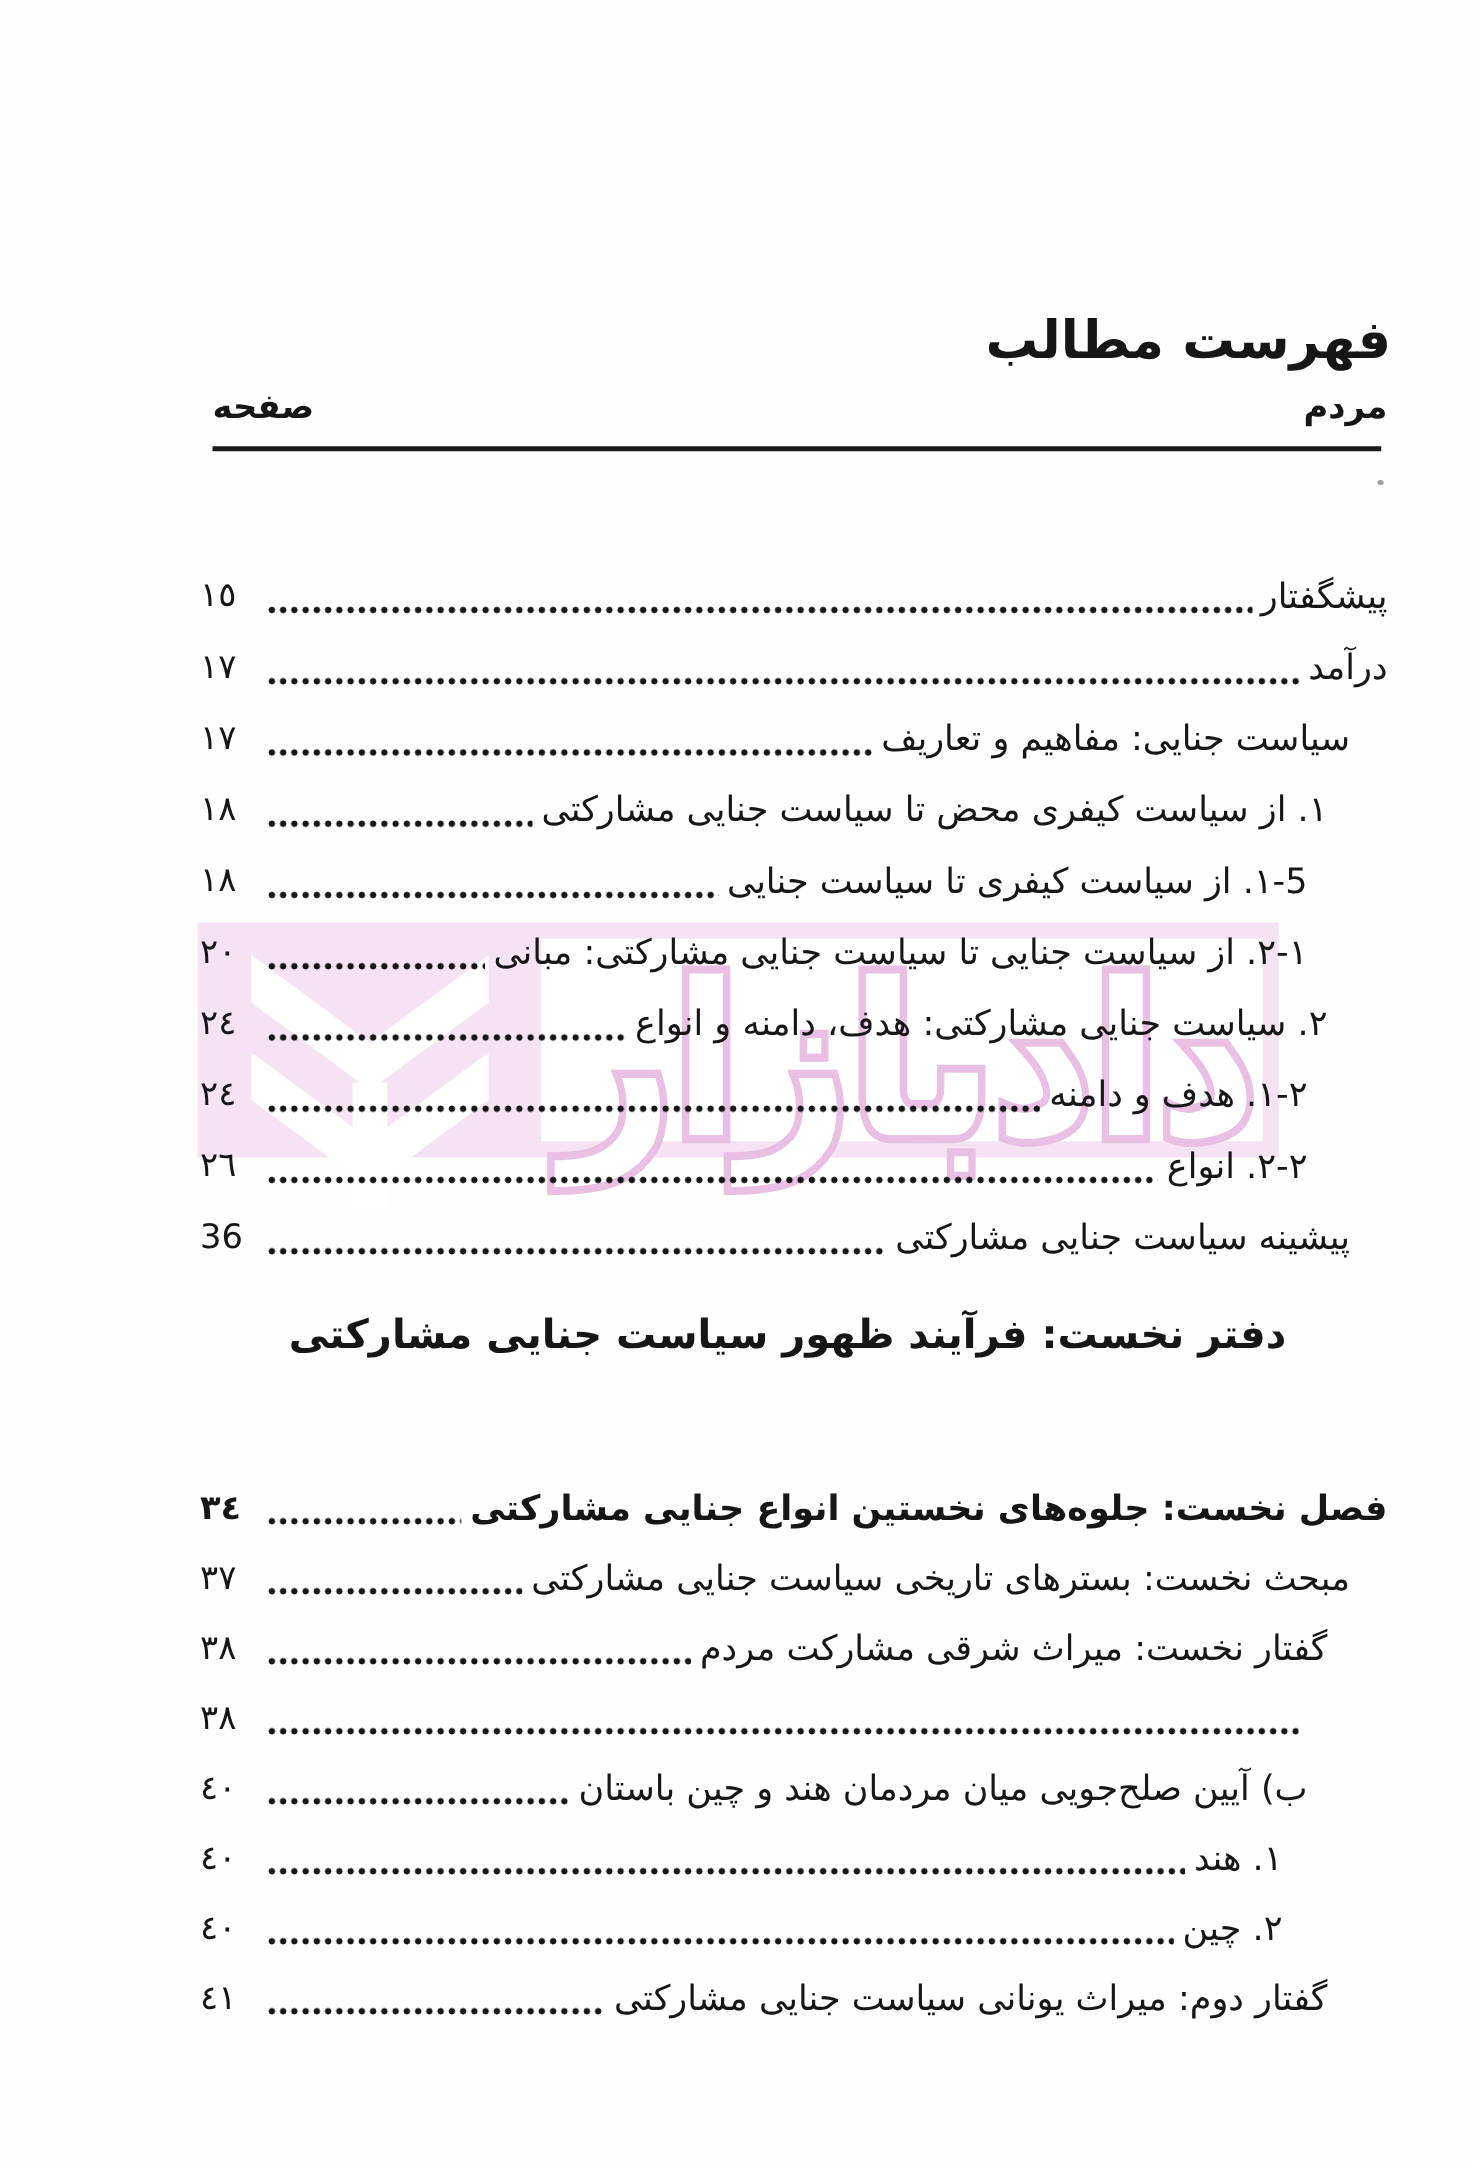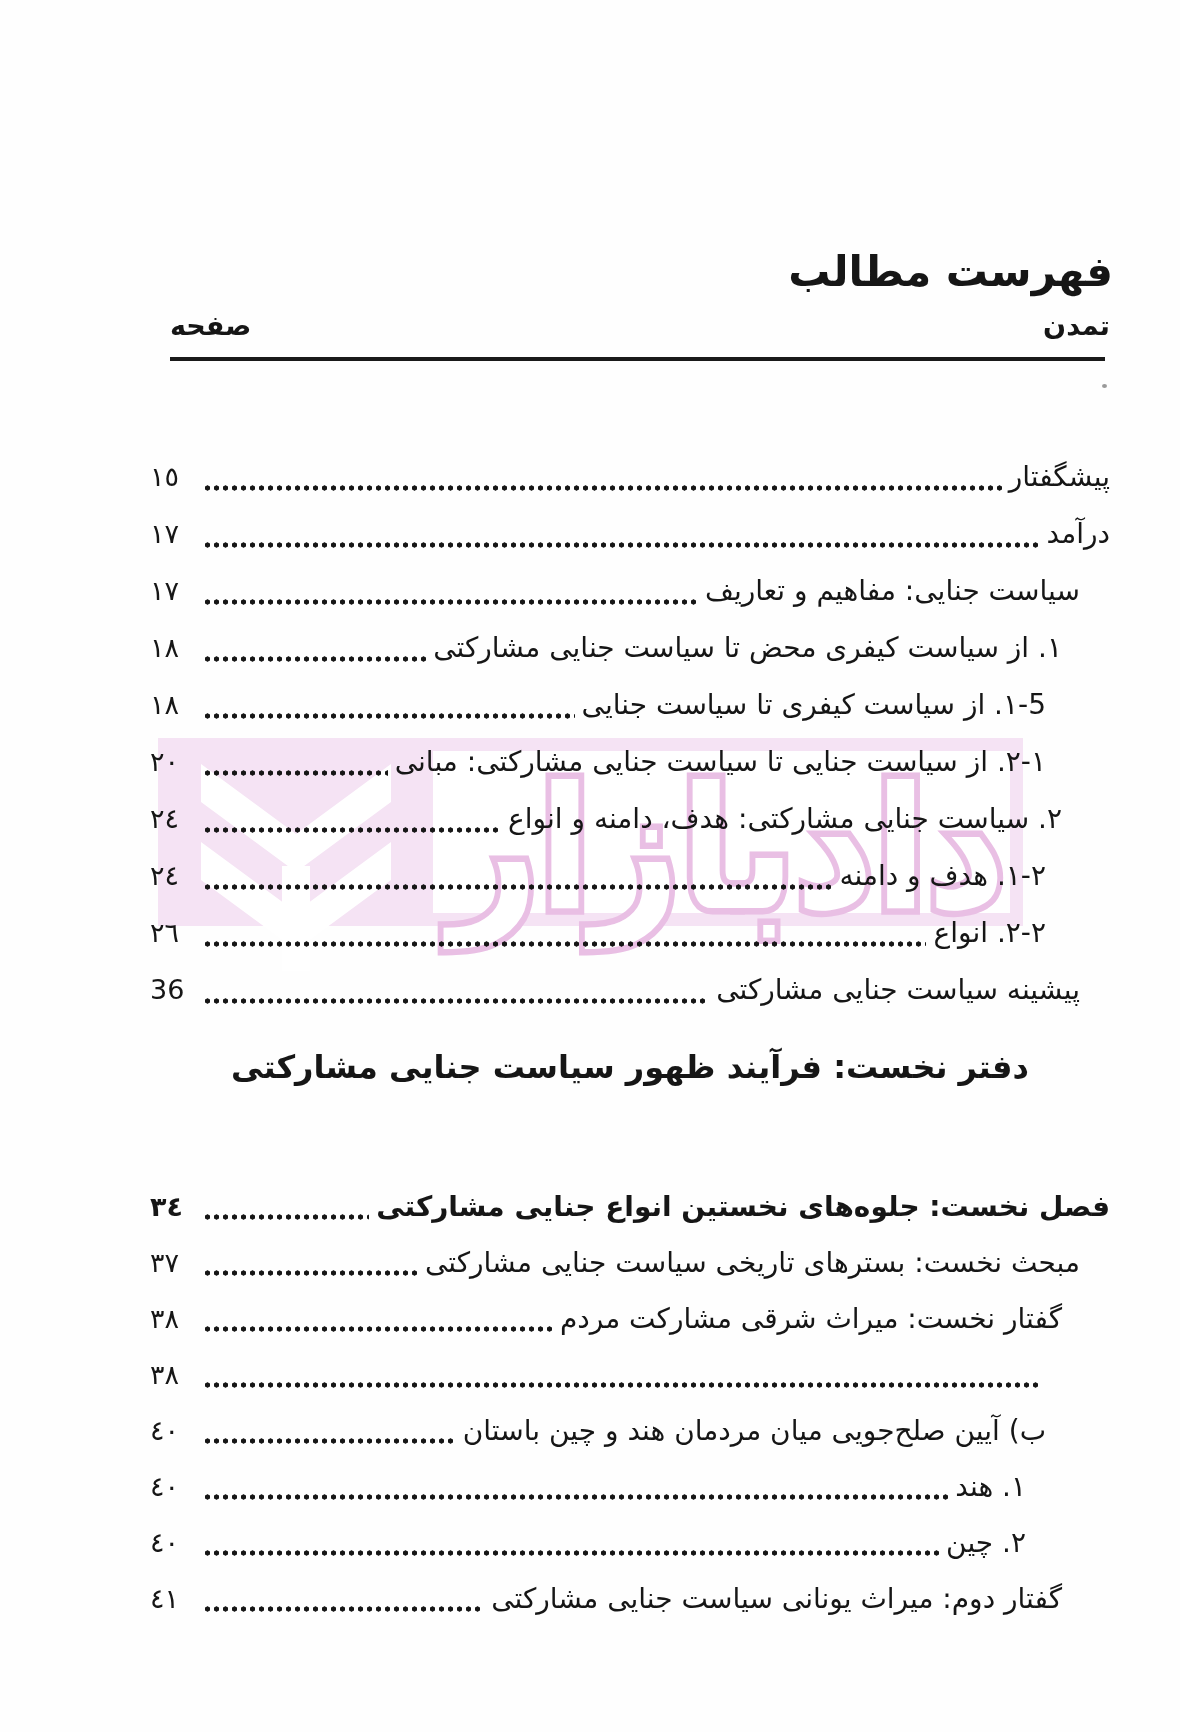--- a/index.html
+++ b/index.html
@@ -49,21 +49,21 @@
   .row{display:flex;align-items:center;height:57px;font-size:28px;white-space:nowrap;}
   .list2 .row{height:56px;}
   .row.bold{font-weight:bold;}
   .tt{flex:0 0 auto;}
   .leader{
     flex:1 1 auto;min-width:18px;height:6px;align-self:flex-end;
     margin:0 7px 14px 7px;
     background-image:radial-gradient(circle, var(--ink,#161616) 2.4px, transparent 2.8px);
     background-size:9px 6px;background-repeat:repeat-x;background-position:left bottom;
   }
-  .pn{flex:0 0 auto;min-width:46px;margin-left:0;direction:ltr;text-align:left;font-size:27px;}
+  .pn{flex:0 0 auto;min-width:46px;margin-left:10px;direction:ltr;text-align:left;font-size:27px;}
   
   .i0{padding-right:0;}
   .i1{padding-right:30px;}
   .i2{padding-right:48px;}
   .i3{padding-right:64px;}
   .i4{padding-right:84px;}
 
   
   .section-heading{
     position:absolute;left:150px;top:1048px;width:960px;margin:0;
@@ -83,21 +83,21 @@
       <polygon points="0,86 95,156 190,86 190,124 95,194 0,124"></polygon>
       <rect x="81" y="110" width="28" height="105"></rect>
     </svg>
     <svg class="wm-textsvg" width="580" height="260" viewBox="0 0 580 260">
       <text class="wm-text" x="290" y="178" text-anchor="middle" font-size="170" textLength="556" lengthAdjust="spacingAndGlyphs">دادبازار</text>
     </svg>
   </div>
 
   <h1 class="main-title">فهرست مطالب</h1>
   <div class="cols-header">
-    <span>تمدن</span>
+    <span>مردم</span>
     <span>صفحه</span>
   </div>
   <div class="rule"></div>
   <div class="speck"></div>
 
   <div class="toc list1">
     <div class="row i0">
       <span class="tt">پیشگفتار</span>
       <span class="leader"></span>
       <span class="pn">١٥</span>

